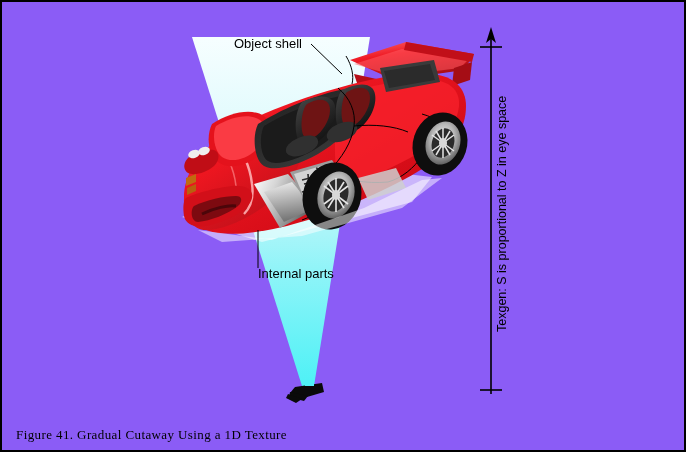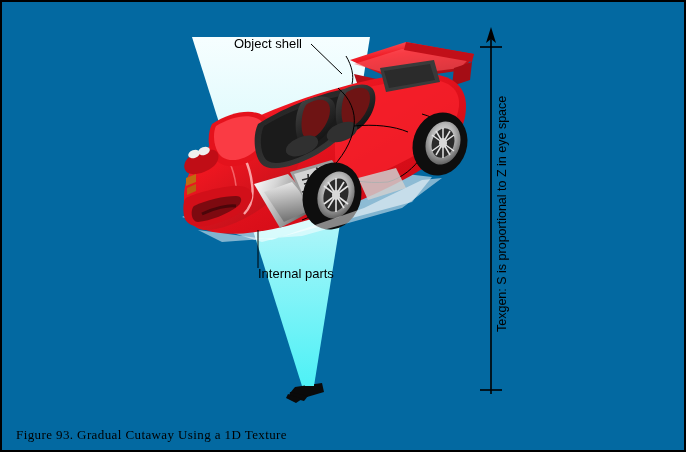--- a/index.html
+++ b/index.html
@@ -6,21 +6,21 @@
     margin: 0;
     padding: 0;
     background: #ffffff;
   }
   #figure-frame {
     position: relative;
     width: 686px;
     height: 452px;
     box-sizing: border-box;
     border: 2px solid #000000;
-    background: #0369a1;
+    background: #8b5cf6;
     overflow: hidden;
     font-family: "Liberation Sans", sans-serif;
   }
   #figure-canvas {
     position: absolute;
     left: 0; top: 0;
     width: 682px;
     height: 448px;
   }
   .caption {
@@ -294,14 +294,14 @@
 
     <g>
       <line class="axis-line" x1="489" y1="30" x2="489" y2="392"></line>
       <polygon points="489,25 484,41 489,37 494,41" fill="#000000"></polygon>
       <line class="axis-line" x1="478" y1="45" x2="500" y2="45"></line>
       <line class="axis-line" x1="478" y1="388" x2="500" y2="388"></line>
       <text class="svg-label-vert" x="-330" y="504" transform="rotate(-90)">Texgen: S is proportional to Z in eye space</text>
     </g>
   </svg>
 
-  <div class="caption">Figure 93. Gradual Cutaway Using a 1D Texture</div>
+  <div class="caption">Figure 41. Gradual Cutaway Using a 1D Texture</div>
 </div>
 
 </body></html>

